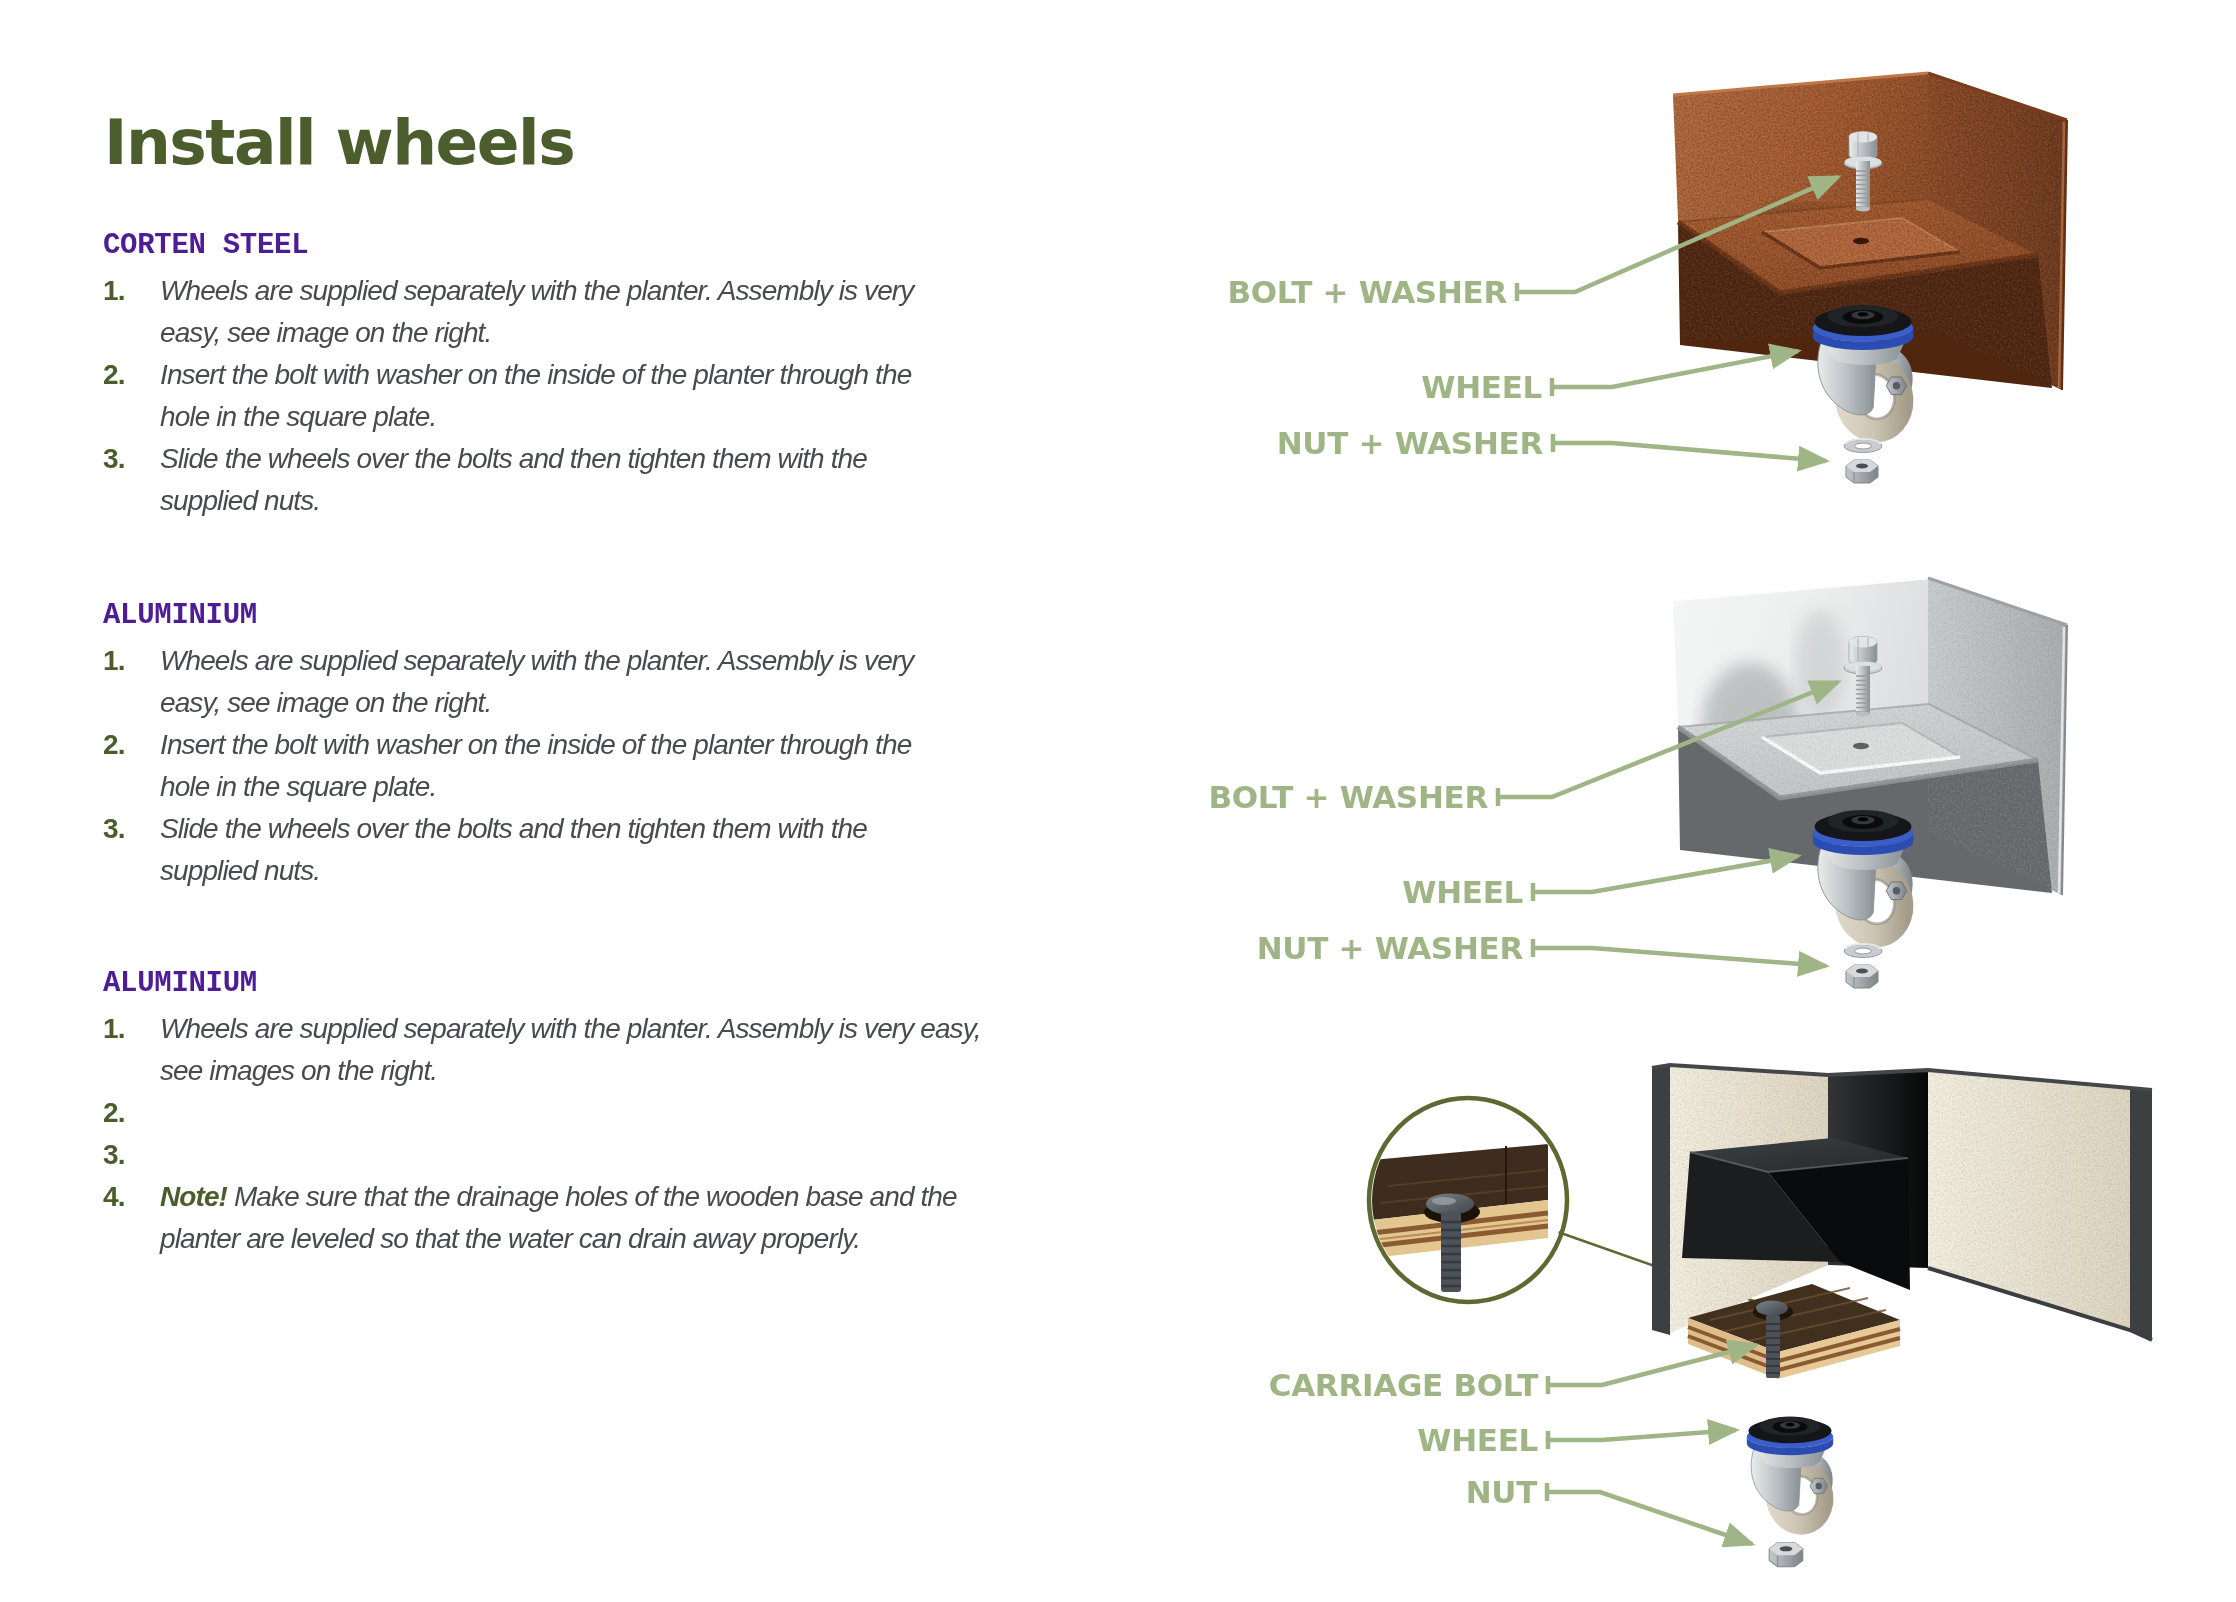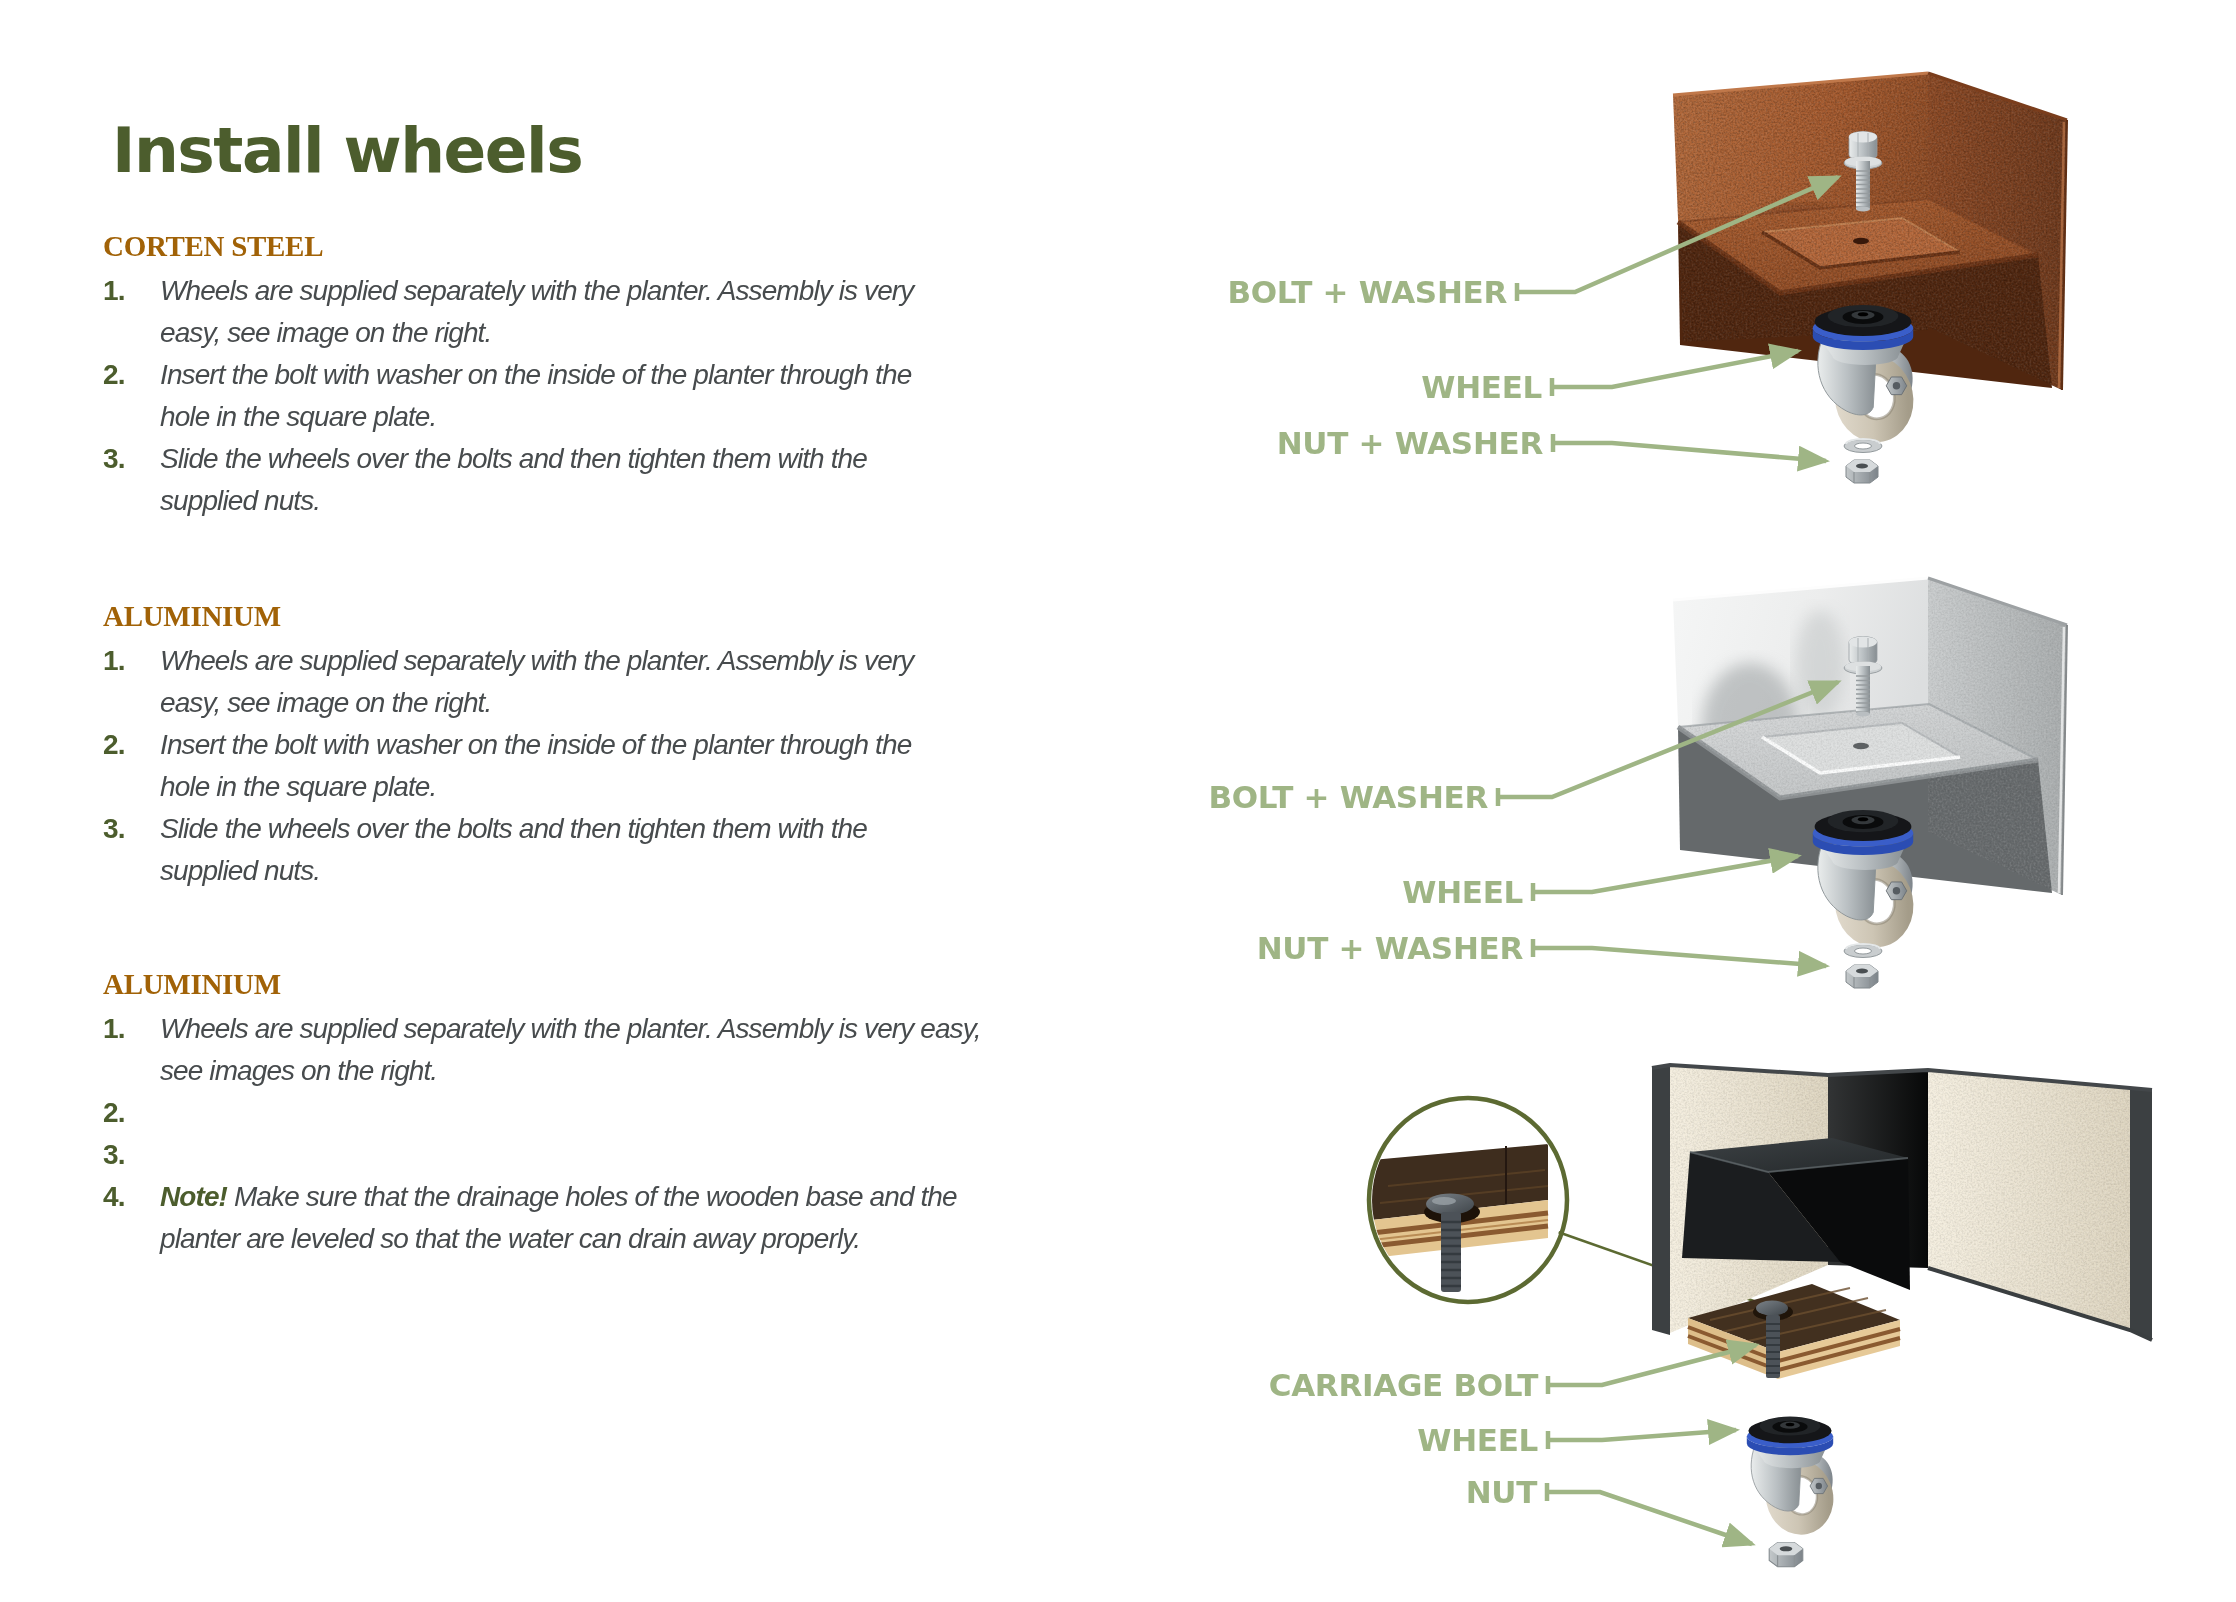--- a/index.html
+++ b/index.html
@@ -1,22 +1,22 @@
 <!DOCTYPE html>
 <html><head>
 <meta charset="utf-8">
 <style>
   html,body{margin:0;padding:0;background:#ffffff;}
   .page{position:relative;width:2236px;height:1602px;background:#ffffff;overflow:hidden;
         font-family:"Liberation Sans",sans-serif;}
-  .title{position:absolute;left:100px;top:102px;margin:12px;
+  .title{position:absolute;left:100px;top:102px;margin:4px;
          font-family:"DejaVu Sans",sans-serif;font-weight:bold;font-size:63px;
          letter-spacing:-1.5px;color:#4c5d2d;}
-  .h2{position:absolute;left:103px;margin:0;font-family:Liberation Serif, serif;
-      font-weight:bold;font-size:29px;letter-spacing:-0.3px;color:#a16207;line-height:36px;}
+  .h2{position:absolute;left:103px;margin:0;font-family:Liberation Mono, monospace;
+      font-weight:bold;font-size:29px;letter-spacing:-0.3px;color:#4c1d95;line-height:36px;}
   .h2-corten{top:228px}.h2-alu{top:598px}.h2-fibre{top:966px}
   .list{position:absolute;left:103px;width:1120px;font-size:28px;line-height:42px;
         letter-spacing:-0.9px;color:#474b4d;}
   .list-corten{top:270px}.list-alu{top:640px}.list-fibre{top:1008px}
   .item{display:flex;}
   .inum{flex:none;width:57px;font-weight:bold;color:#4c5d2d;}
   .itxt{white-space:pre-line;font-style:italic;}
   .note-label{font-weight:bold;color:#4c5d2d;}
   .lbl{position:absolute;width:420px;text-align:right;line-height:30px;
        font-family:"DejaVu Sans",sans-serif;font-weight:bold;font-size:31px;

